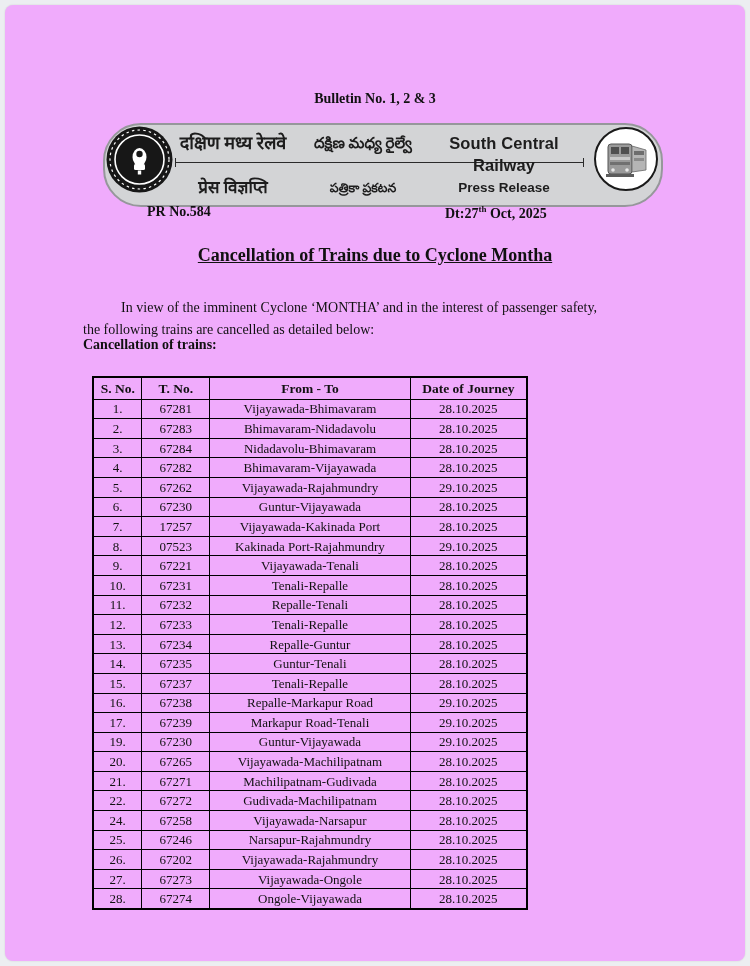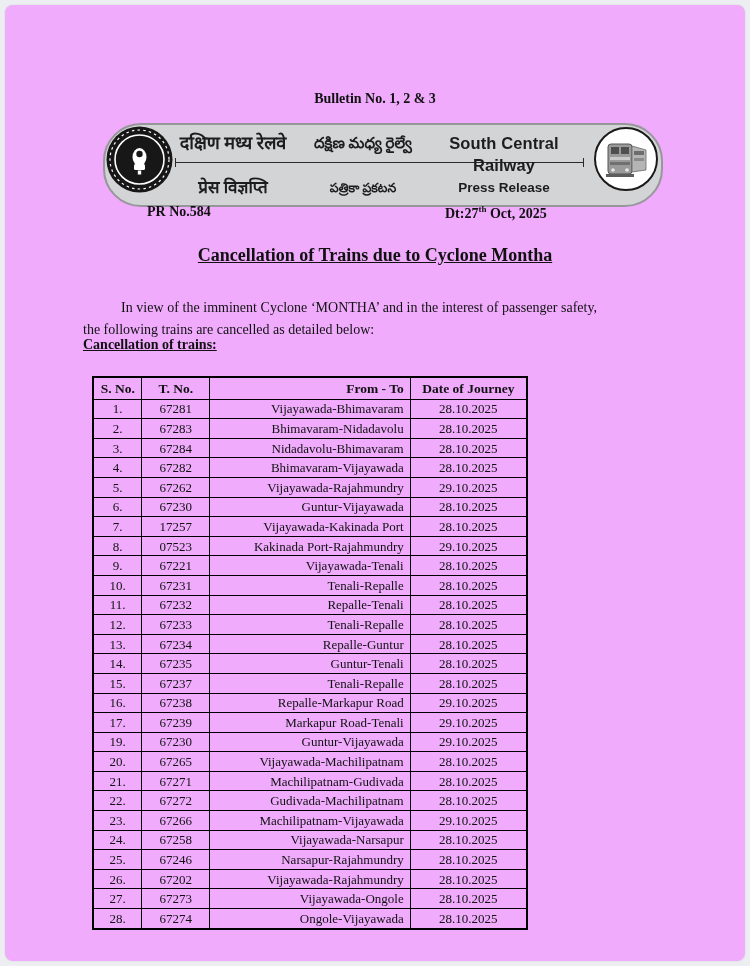--- a/index.html
+++ b/index.html
@@ -75,40 +75,40 @@
     text-align:center;font-weight:bold;font-size:18px;
     text-decoration:underline;
   }
   .intro{
     position:absolute;top:278px;left:78px;width:514px;
     font-size:14px;line-height:22px;
     text-align:justify;text-indent:38px;
   }
   .section-heading{
     position:absolute;top:332px;left:78px;
-    font-weight:bold;font-size:14px;text-decoration:underline;
+    font-weight:bold;font-size:14px;
   }
   
   table.cancel{
     position:absolute;top:371px;left:87px;
     width:436px;border-collapse:collapse;
     border:2px solid #000;
     font-size:13px;
   }
   table.cancel th,table.cancel td{
     border:1px solid #000;
     padding:1px 6px;
     height:16.6px;
     line-height:15px;
     box-sizing:content-box;
   }
   table.cancel th{font-size:13.5px;padding:2px 6px;}
   .c-sno{width:49px;text-align:center;}
   .c-tno{width:74px;text-align:center;}
-  .c-route{width:278px;text-align:right;padding-left:10px;}
+  .c-route{width:278px;text-align:center;padding-left:10px;}
   .c-date{width:142px;text-align:center;}
   td.c-route{padding-left:10px;}
 </style>
 </head>
 <body>
 
 <div class="page-card">
 
   <div class="bulletin">Bulletin No. 1, 2 &amp; 3</div>
 
@@ -307,26 +307,20 @@
           <td class="c-route">Machilipatnam-Gudivada</td>
           <td class="c-date">28.10.2025</td>
         </tr>
         <tr>
           <td class="c-sno">22.</td>
           <td class="c-tno">67272</td>
           <td class="c-route">Gudivada-Machilipatnam</td>
           <td class="c-date">28.10.2025</td>
         </tr>
         <tr>
-          <td class="c-sno">23.</td>
-          <td class="c-tno">67266</td>
-          <td class="c-route">Machilipatnam-Vijayawada</td>
-          <td class="c-date">29.10.2025</td>
-        </tr>
-        <tr>
           <td class="c-sno">24.</td>
           <td class="c-tno">67258</td>
           <td class="c-route">Vijayawada-Narsapur</td>
           <td class="c-date">28.10.2025</td>
         </tr>
         <tr>
           <td class="c-sno">25.</td>
           <td class="c-tno">67246</td>
           <td class="c-route">Narsapur-Rajahmundry</td>
           <td class="c-date">28.10.2025</td>

